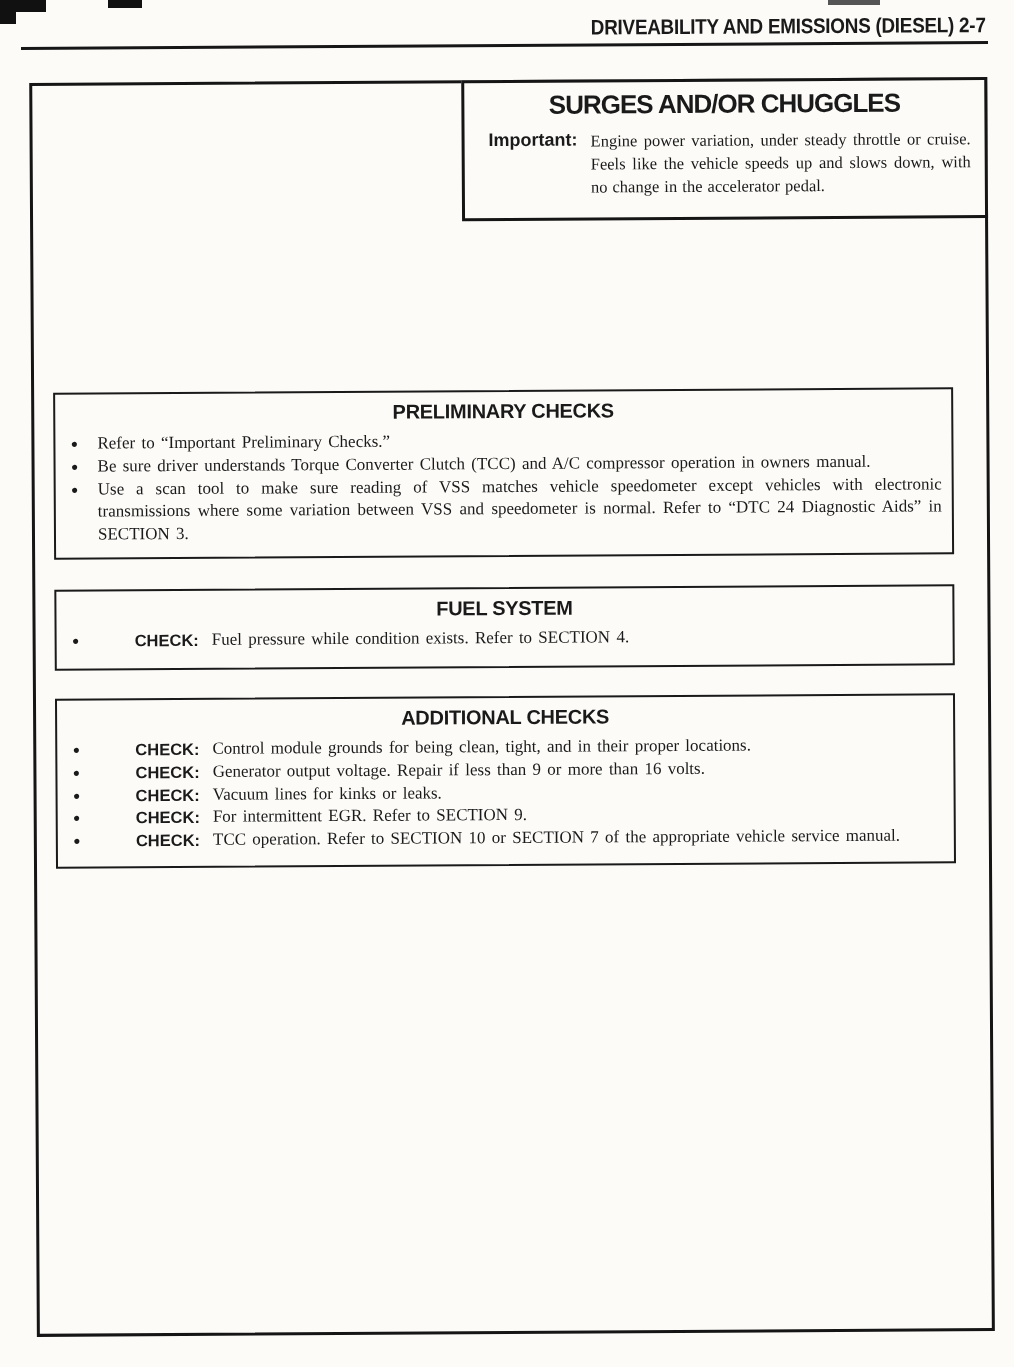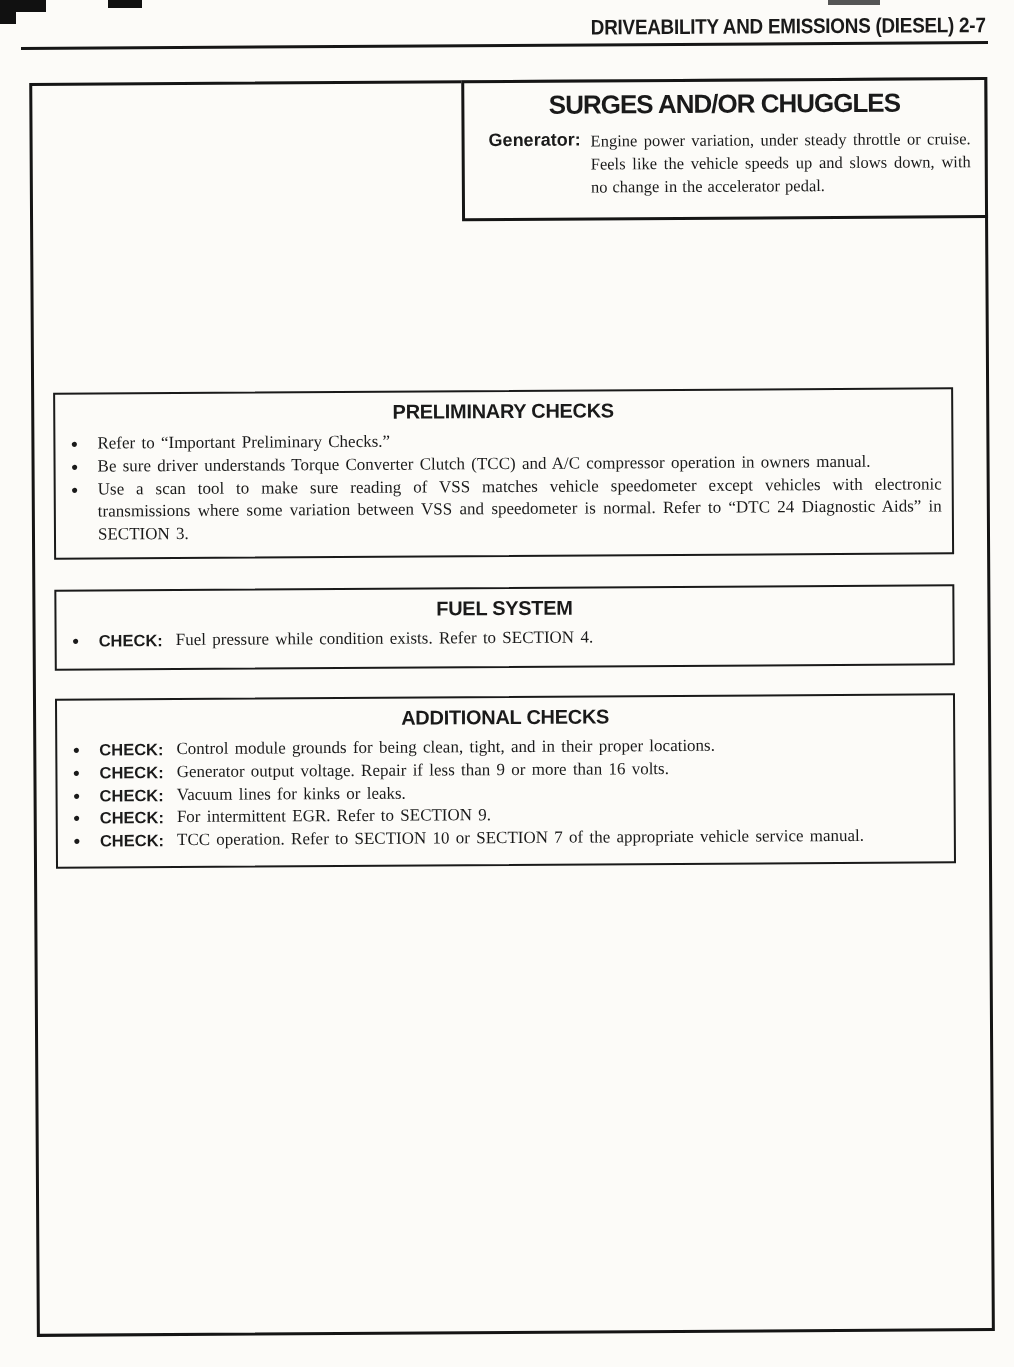--- a/index.html
+++ b/index.html
@@ -80,21 +80,21 @@
     font-size:17px;line-height:1.33;
   }
   .bullet{
     flex:0 0 14px;width:14px;margin-right:16px;
     font-size:12px;line-height:1.9;
     text-align:center;
   }
   .check-label{
     font-family:"Liberation Sans", sans-serif;
     font-weight:bold;font-size:16.5px;line-height:1.37;
-    margin-right:13px;white-space:nowrap;
+    margin-right:13px;white-space:nowrap;margin-left:36px;
   }
   .check-text{flex:1;word-spacing:2px;}
   .justify{text-align:justify;}
   
   .artifact{position:absolute;background:#111;}
   .art-1{left:0;top:0;width:46px;height:12px;}
   .art-2{left:0;top:0;width:16px;height:24px;}
   .art-3{left:108px;top:0;width:34px;height:8px;}
   .art-4{left:828px;top:0;width:52px;height:5px;background:#555;}
 </style>
@@ -104,21 +104,21 @@
 <div class="scan">
 
   <div class="header-title">DRIVEABILITY AND EMISSIONS  (DIESEL) 2-7</div>
   <div class="header-rule"></div>
 
   <div class="outer-box">
 
     <div class="def-box">
       <div class="def-title">SURGES AND/OR CHUGGLES</div>
       <div class="def-row">
-        <div class="def-label">Generator:</div>
+        <div class="def-label">Important:</div>
         <div class="def-text">Engine power variation, under steady throttle or cruise.  Feels like the vehicle speeds up and slows down, with no change in the accelerator pedal.</div>
       </div>
     </div>
 
     <div class="section sec-prelim">
       <div class="sec-title">PRELIMINARY CHECKS</div>
       <div class="check-list">
         <div class="check-item">
           <span class="bullet">●</span>
           <span class="check-text justify">Refer to “Important Preliminary Checks.”</span>

